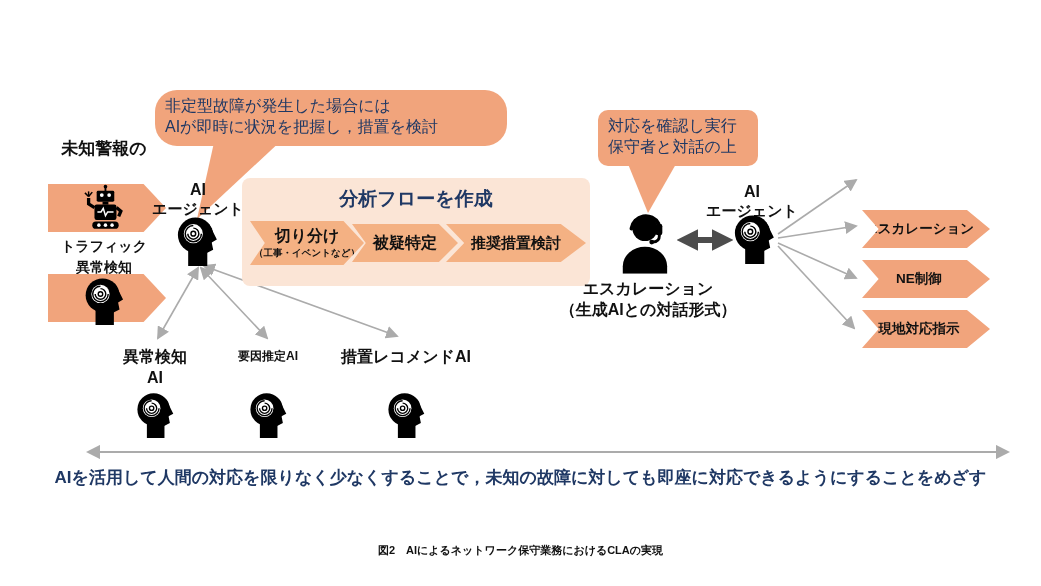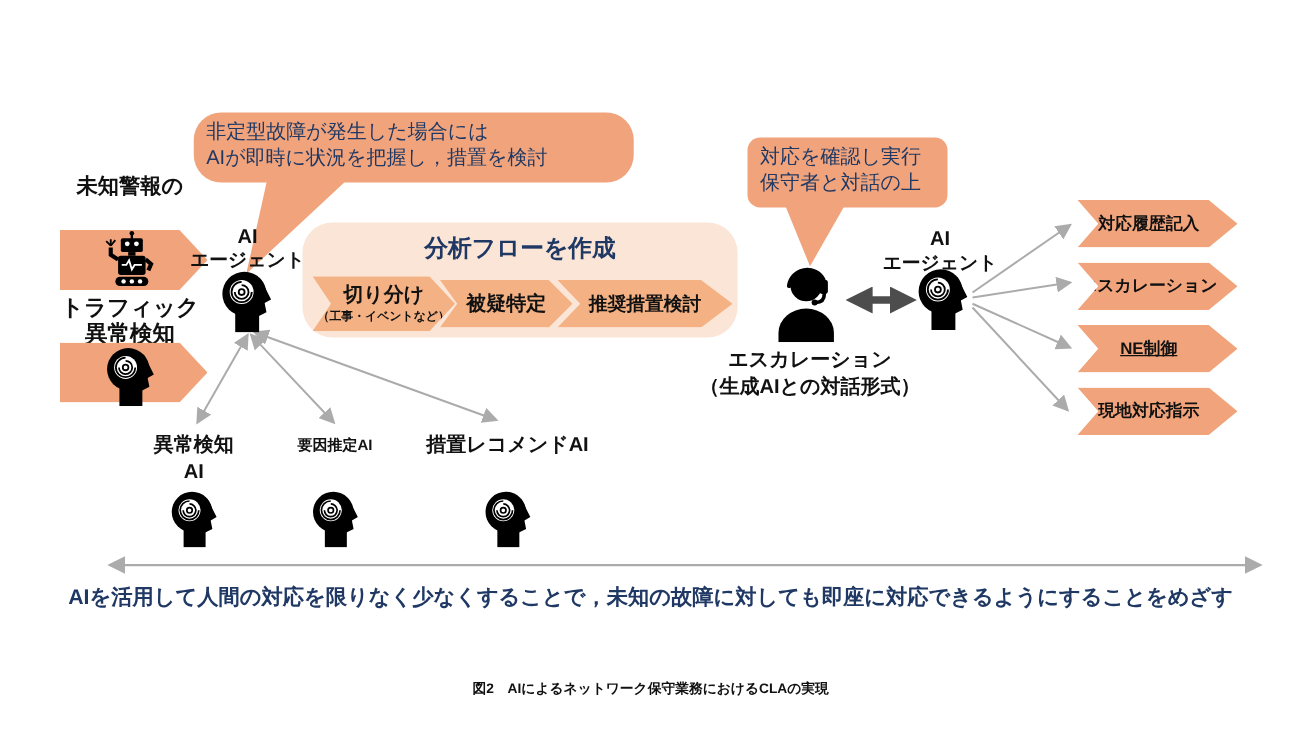--- a/index.html
+++ b/index.html
@@ -16,22 +16,22 @@
   .lbl{position:absolute;color:var(--ink);font-weight:bold;text-align:center;z-index:2;}
 
   .chev{position:absolute;background:var(--accent);display:flex;flex-direction:column;
         align-items:center;justify-content:center;z-index:2;}
   .chev-flat{clip-path:polygon(0 0,81% 0,100% 50%,81% 100%,0 100%);}
   .chev-notch{clip-path:polygon(0 0,82% 0,100% 50%,82% 100%,0 100%,13% 50%);}
   .chev-out{left:862px;width:128px;height:38px;font-size:13.5px;font-weight:bold;color:var(--ink);
             padding-right:14px;box-sizing:border-box;}
   .flow-chev{background:var(--mid);color:var(--ink);font-weight:bold;}
 
-  .flowbox{position:absolute;left:242px;top:178px;width:348px;height:92px;background:var(--light);
-           border-radius:24px;z-index:1;}
+  .flowbox{position:absolute;left:242px;top:178px;width:348px;height:108px;background:var(--light);
+           border-radius:8px;z-index:1;}
   .flowtitle{position:absolute;left:0;top:8px;width:100%;text-align:center;color:var(--navy);
              font-size:19px;font-weight:bold;}
 
   .icon{position:absolute;z-index:3;}
   .note{position:absolute;left:0;top:466px;width:100%;text-align:center;color:var(--navy);
         font-size:17px;font-weight:bold;z-index:2;}
   .caption{position:absolute;left:0;top:543px;width:100%;text-align:center;color:var(--ink);
            font-size:11px;font-weight:bold;z-index:2;}
 </style>
 </head>
@@ -123,21 +123,21 @@
   </div>
 
   <div class="lbl" style="left:40px;top:138px;width:128px;font-size:17px;line-height:21px;">
     <div>未知警報の</div>
   </div>
   <div class="chev chev-flat" style="left:48px;top:184px;width:118px;height:48px;"></div>
   <svg class="icon" style="left:82px;top:184px;" width="44" height="50" viewBox="0 0 60 68">
       <use href="#sym-robot"></use>
     </svg>
 
-  <div class="lbl" style="left:40px;top:236px;width:128px;font-size:18px;line-height:21px;">
+  <div class="lbl" style="left:40px;top:236px;width:128px;font-size:14px;line-height:21px;">
     <div>トラフィック</div>
     <div>異常検知</div>
   </div>
   <div class="chev chev-flat" style="left:48px;top:274px;width:118px;height:48px;"></div>
   <svg class="icon" style="left:84px;top:277px;" width="40" height="48" viewBox="0 0 56 68">
       <use href="#sym-aihead"></use>
     </svg>
 
   <div class="lbl" style="left:146px;top:180px;width:104px;font-size:16px;line-height:19px;">
     <div>AI</div>
@@ -170,27 +170,24 @@
   </div>
 
   <div class="lbl" style="left:700px;top:182px;width:104px;font-size:16px;line-height:19px;">
     <div>AI</div>
     <div style="font-size:15px;">エージェント</div>
   </div>
   <svg class="icon" style="left:733px;top:214px;" width="42" height="50" viewBox="0 0 56 68">
       <use href="#sym-aihead"></use>
     </svg>
 
-  <div class="chev chev-notch chev-out" style="top:160px;">
-    <span>対応履歴記入</span>
-  </div>
   <div class="chev chev-notch chev-out" style="top:210px;">
     <span>エスカレーション</span>
   </div>
-  <div class="chev chev-notch chev-out" style="top:260px;text-decoration:underline;">
+  <div class="chev chev-notch chev-out" style="top:260px;">
     <span>NE制御</span>
   </div>
   <div class="chev chev-notch chev-out" style="top:310px;">
     <span>現地対応指示</span>
   </div>
 
   <div class="lbl" style="left:105px;top:346px;width:100px;font-size:16px;line-height:21px;">
     <div>異常検知</div>
     <div>AI</div>
   </div>

